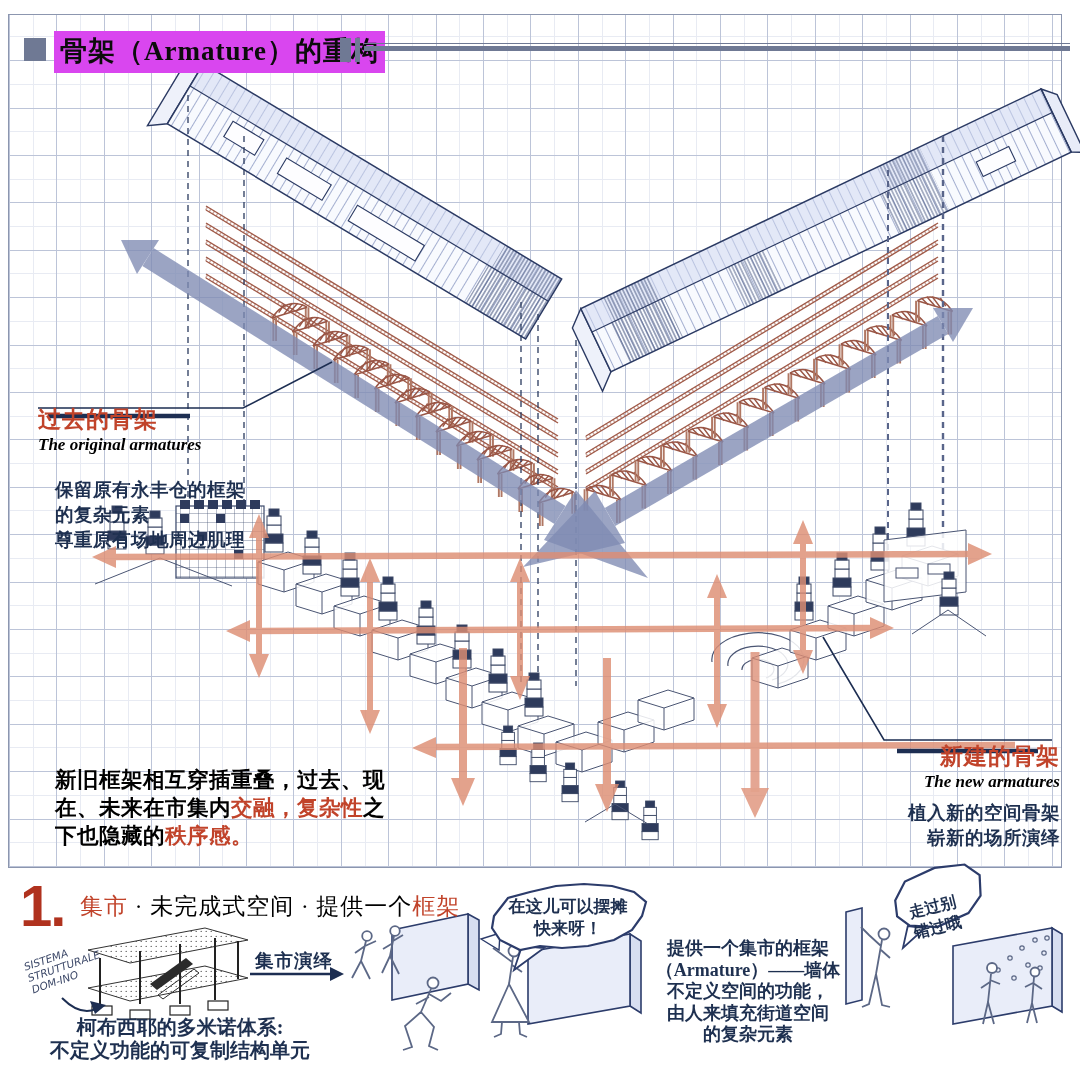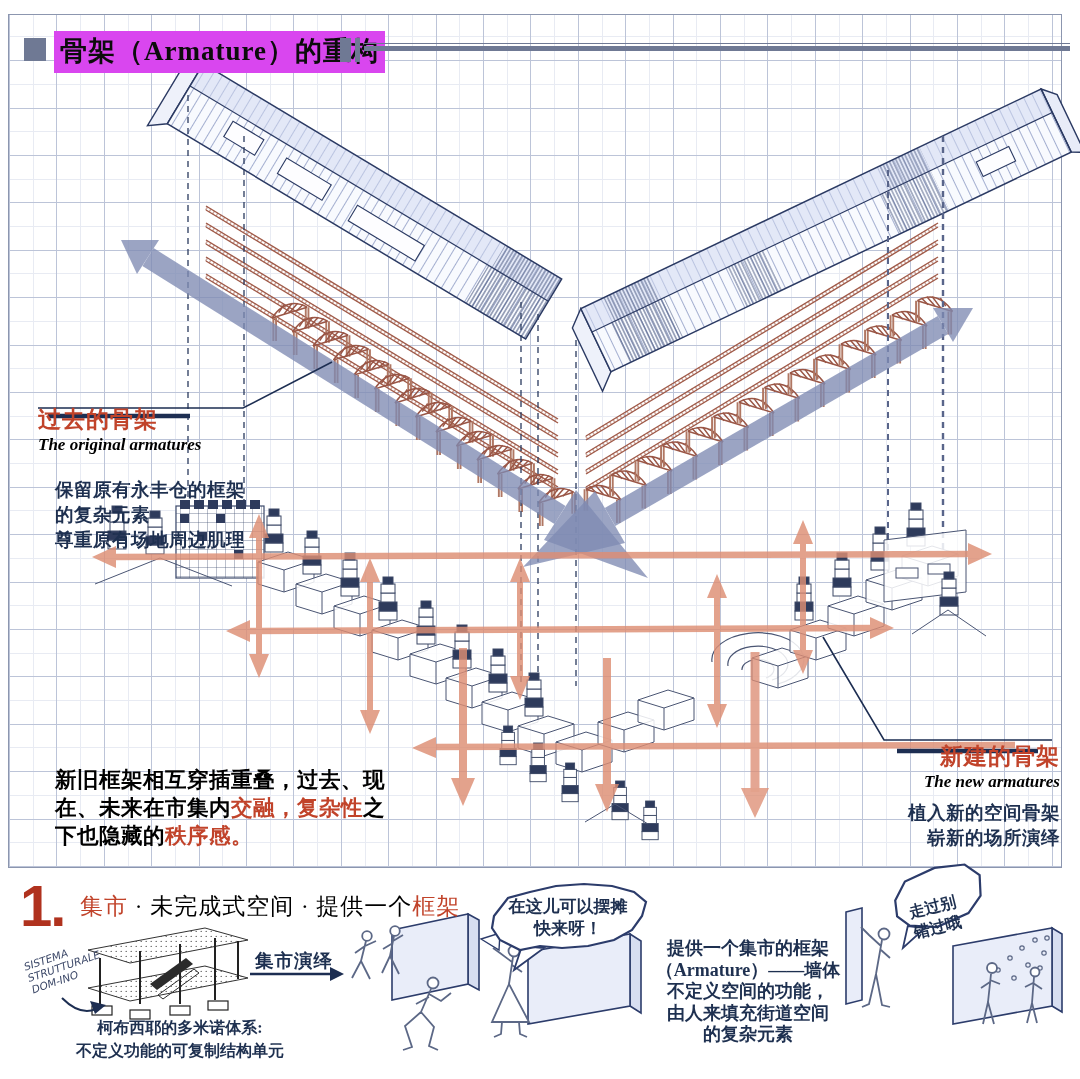--- a/index.html
+++ b/index.html
@@ -29,21 +29,21 @@
   .legend-sub{font-size:17px;font-style:italic;font-weight:700;}
   .legend-notes{font-size:18.5px;font-weight:700;line-height:25px;letter-spacing:.5px;}
   .blk{display:block;}
   #summary{left:55px;top:766px;width:336px;font-size:21.5px;font-weight:700;line-height:28px;letter-spacing:.5px;}
   
   #sec-num{left:20px;top:872px;font-size:58px;font-weight:900;color:#B0321E;
            font-family:"Liberation Sans",sans-serif;letter-spacing:-2px;}
   #sec-title{left:80px;top:891px;font-size:23px;font-weight:400;letter-spacing:1px;}
   #domino-label{left:26px;top:948px;font-size:10.5px;line-height:12px;color:#3C4868;
                 font-family:"DejaVu Sans",sans-serif;font-style:italic;transform:rotate(-19deg);}
-  #domino-caption{left:30px;top:1016px;width:300px;text-align:center;font-size:16px;
+  #domino-caption{left:30px;top:1016px;width:300px;text-align:center;font-size:20px;
                   font-weight:700;line-height:23px;}
   #market-arrow-label{left:255px;top:948px;font-size:18.5px;font-weight:700;letter-spacing:1px;}
   #bubble1-text{left:492px;top:896px;width:152px;text-align:center;font-size:17px;
                 font-weight:700;line-height:22px;}
   #bubble2-text{left:892px;top:896px;width:86px;text-align:center;font-size:16px;
                 font-weight:700;line-height:21px;transform:rotate(-14deg);}
   #market-desc{left:622px;top:938px;width:252px;text-align:center;font-size:18px;
                font-weight:700;line-height:21.5px;}
   #legend-orig{left:38px;top:360px;}
   #legend-new{left:820px;top:697px;width:240px;text-align:right;}

